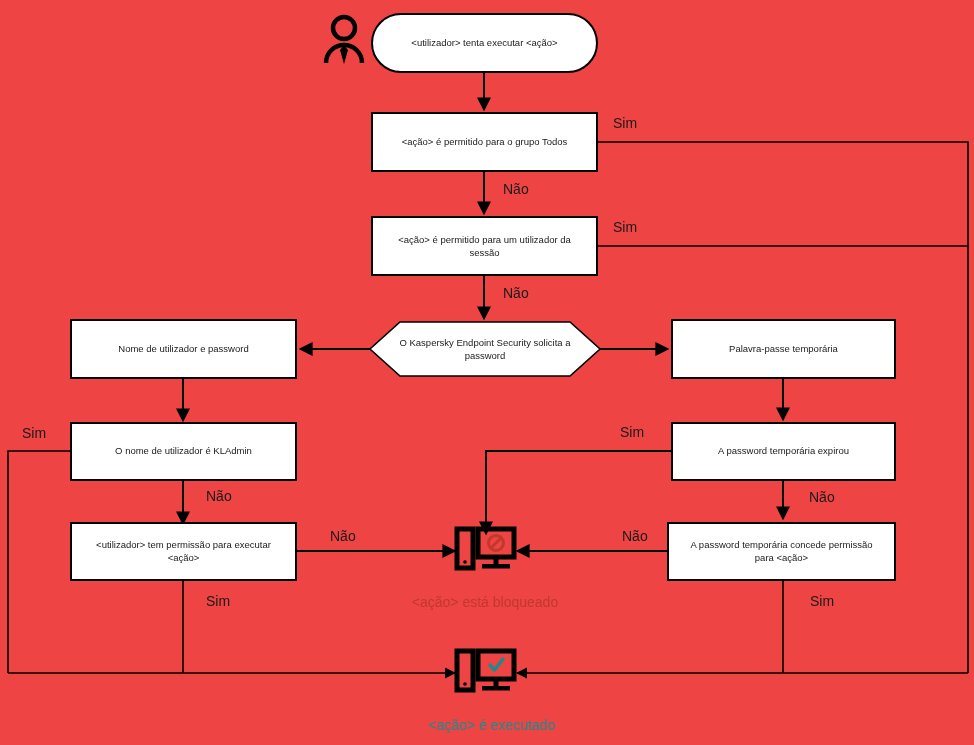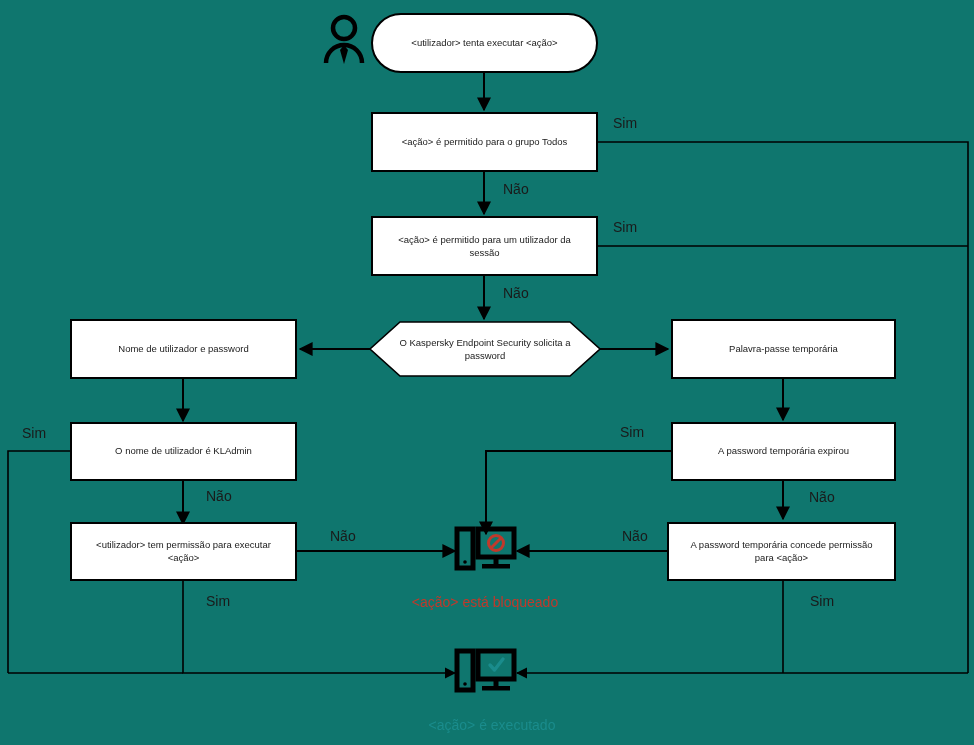--- a/index.html
+++ b/index.html
@@ -7,21 +7,21 @@
     padding: 0;
     background: #ffffff;
   }
   body {
     font-family: "Liberation Sans", sans-serif;
   }
   #diagram-root {
     position: relative;
     width: 974px;
     height: 745px;
-    background: #0f766e;
+    background: #ef4444;
     overflow: hidden;
   }
   svg.flow {
     position: absolute;
     top: 0;
     left: 0;
     width: 974px;
     height: 745px;
   }
   .node-box {

